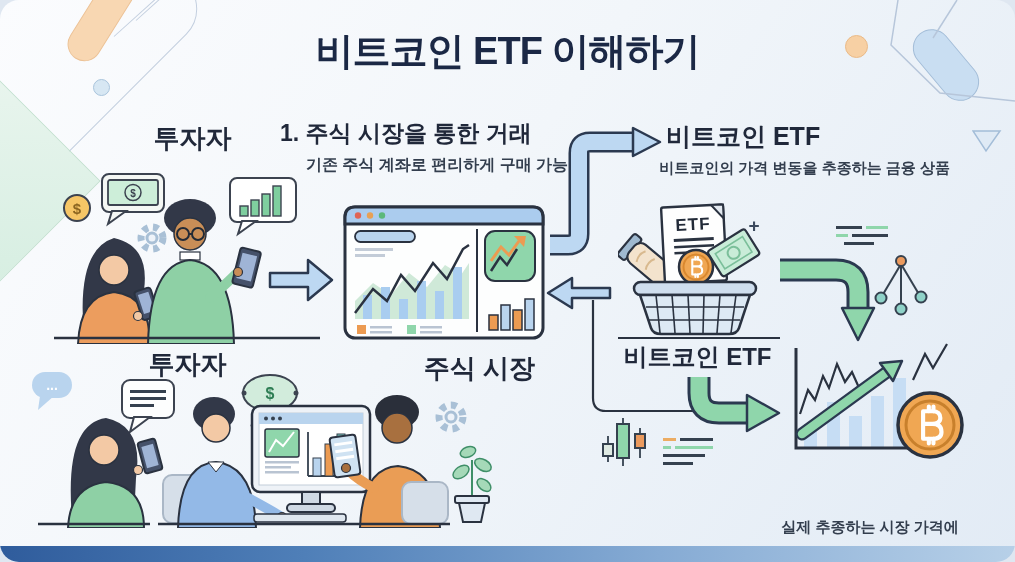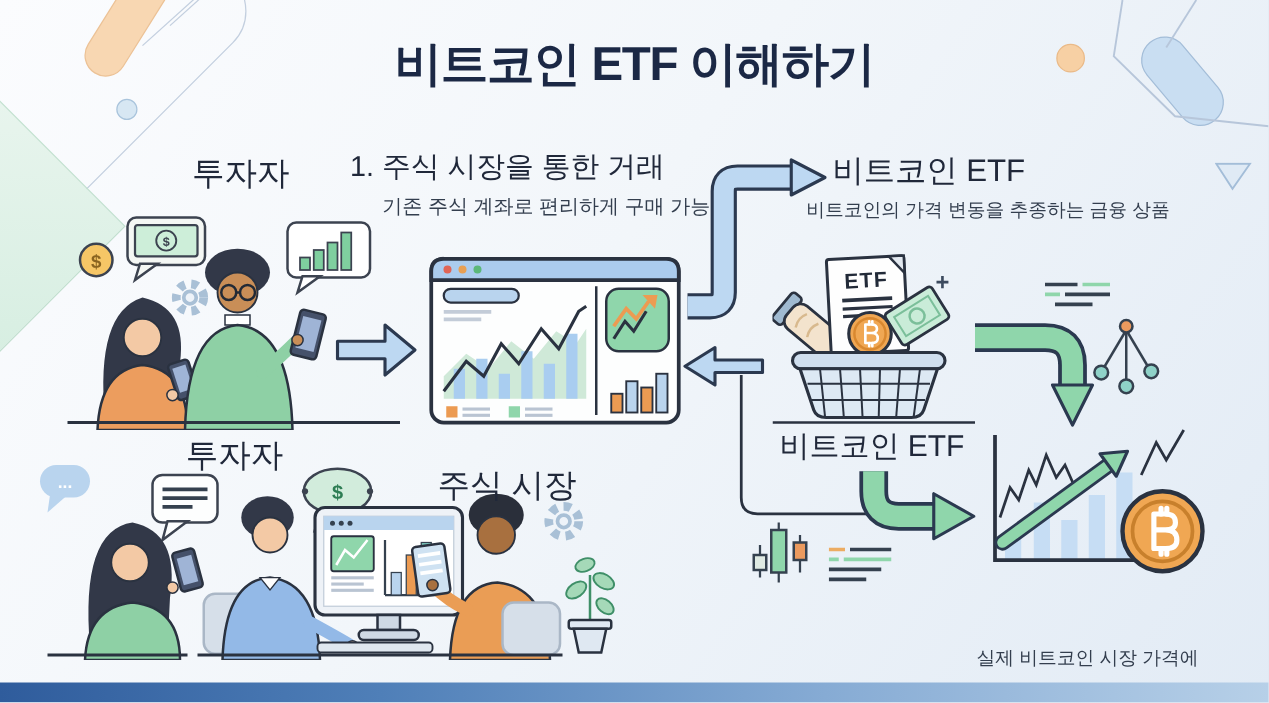--- a/index.html
+++ b/index.html
@@ -1,44 +1,44 @@
 <!DOCTYPE html>
 <html><head>
 <meta charset="utf-8">
 <style>
   html,body{margin:0;padding:0;background:#dfe7f1;}
   .canvas{
     position:relative;width:1015px;height:562px;overflow:hidden;
     background:linear-gradient(125deg,#fbfcfe 0%,#f2f6fa 45%,#e2ebf5 100%);
-    font-family:"Liberation Sans","DejaVu Sans",sans-serif;color:#1b2845;
+    font-family:"Liberation Sans","DejaVu Sans",sans-serif;color:#1b2845;border-radius:19px;
   }
   .abs{position:absolute;}
   svg text{font-family:"Liberation Sans","DejaVu Sans",sans-serif;}
   
   .deco{position:absolute;pointer-events:none;}
   .deco-outline-square{left:-80px;top:-112px;width:240px;height:240px;border:1.5px solid #c3cfdf;border-radius:36px;transform:rotate(45deg);}
   .deco-capsule-orange{left:84px;top:-30px;width:32px;height:94px;background:#f8d7b2;border:1px solid #ecc296;border-radius:18px;transform:rotate(32deg);}
   .deco-line-1{left:114px;top:36px;width:66px;height:0;border-top:1.5px solid #c3cfdf;transform:rotate(-42deg);transform-origin:left center;}
   .deco-line-2{left:136px;top:20px;width:40px;height:0;border-top:1.5px solid #c3cfdf;transform:rotate(-42deg);transform-origin:left center;}
   .deco-diamond-green{left:-95px;top:100px;width:160px;height:160px;background:linear-gradient(135deg,#e9f5ee,#d6eee1);border:1px solid #c2e0cf;transform:rotate(45deg);}
   .deco-circle-blue{left:93px;top:79px;width:15px;height:15px;border-radius:50%;background:#d7e7f3;border:1px solid #a9c4dc;}
   .deco-circle-orange{left:845px;top:35px;width:21px;height:21px;background:#f7d0a4;border:1px solid #eaba88;border-radius:50%;}
   .deco-capsule-blue{left:927px;top:24px;width:36px;height:80px;background:#c9def2;border:1.5px solid #a3bdd8;border-radius:20px;transform:rotate(-40deg);}
   .footer-bar{left:0;top:546px;width:1015px;height:16px;background:linear-gradient(to right,#2f5c9c 0%,#4f7fb8 30%,#86abd4 65%,#b7d0e8 100%);}
   
   .title{left:0;top:26px;width:1015px;text-align:center;font-size:38px;font-weight:800;letter-spacing:-1px;color:#1b2845;}
-  .lbl{font-weight:400;color:#20283a;}
+  .lbl{font-weight:700;color:#20283a;}
   .lbl-investors-top{left:100px;top:121px;width:185px;text-align:center;font-size:26px;}
   .lbl-investors-bottom{left:95px;top:347px;width:185px;text-align:center;font-size:26px;}
   .lbl-trade-heading{left:280px;top:118px;width:315px;text-align:left;font-size:23px;}
-  .sub{font-weight:400;color:#333e4e;}
+  .sub{font-weight:700;color:#333e4e;}
   .sub-trade{left:272px;top:155px;width:330px;text-align:center;font-size:16px;}
-  .lbl-market{left:350px;top:351px;width:185px;text-align:left;font-size:26px;margin-top:20px;}
+  .lbl-market{left:350px;top:351px;width:185px;text-align:right;font-size:26px;}
   .lbl-etf-heading{left:666px;top:120px;font-size:25px;}
-  .sub-etf{left:645px;top:159px;width:305px;text-align:left;font-size:15px;}
+  .sub-etf{left:645px;top:159px;width:305px;text-align:right;font-size:15px;}
   .lbl-basket{left:605px;top:341px;width:185px;text-align:center;font-size:24px;}
   .lbl-price{left:775px;top:484px;width:190px;text-align:center;font-size:24px;}
   .sub-price{left:752px;top:516px;width:236px;text-align:center;font-size:15px;line-height:1.45;}
 </style>
 </head>
 <body>
 
 <div class="canvas">
 
   <div class="deco deco-outline-square"></div>
@@ -378,16 +378,16 @@
 
   <div class="abs lbl lbl-investors-top">투자자</div>
   <div class="abs lbl lbl-investors-bottom">투자자</div>
   <div class="abs lbl lbl-trade-heading">1. 주식 시장을 통한 거래</div>
   <div class="abs sub sub-trade">기존 주식 계좌로 편리하게 구매 가능</div>
   <div class="abs lbl lbl-market">주식 시장</div>
   <div class="abs lbl lbl-etf-heading">비트코인 ETF</div>
   <div class="abs sub sub-etf">비트코인의 가격 변동을 추종하는 금융 상품</div>
   <div class="abs lbl lbl-basket">비트코인 ETF</div>
   <div class="abs sub sub-price">
-    <div>실제 비트코인 시장 가격에</div>
+    <div>실제 추종하는 시장 가격에</div>
   </div>
 
 </div>
 
 </body></html>

